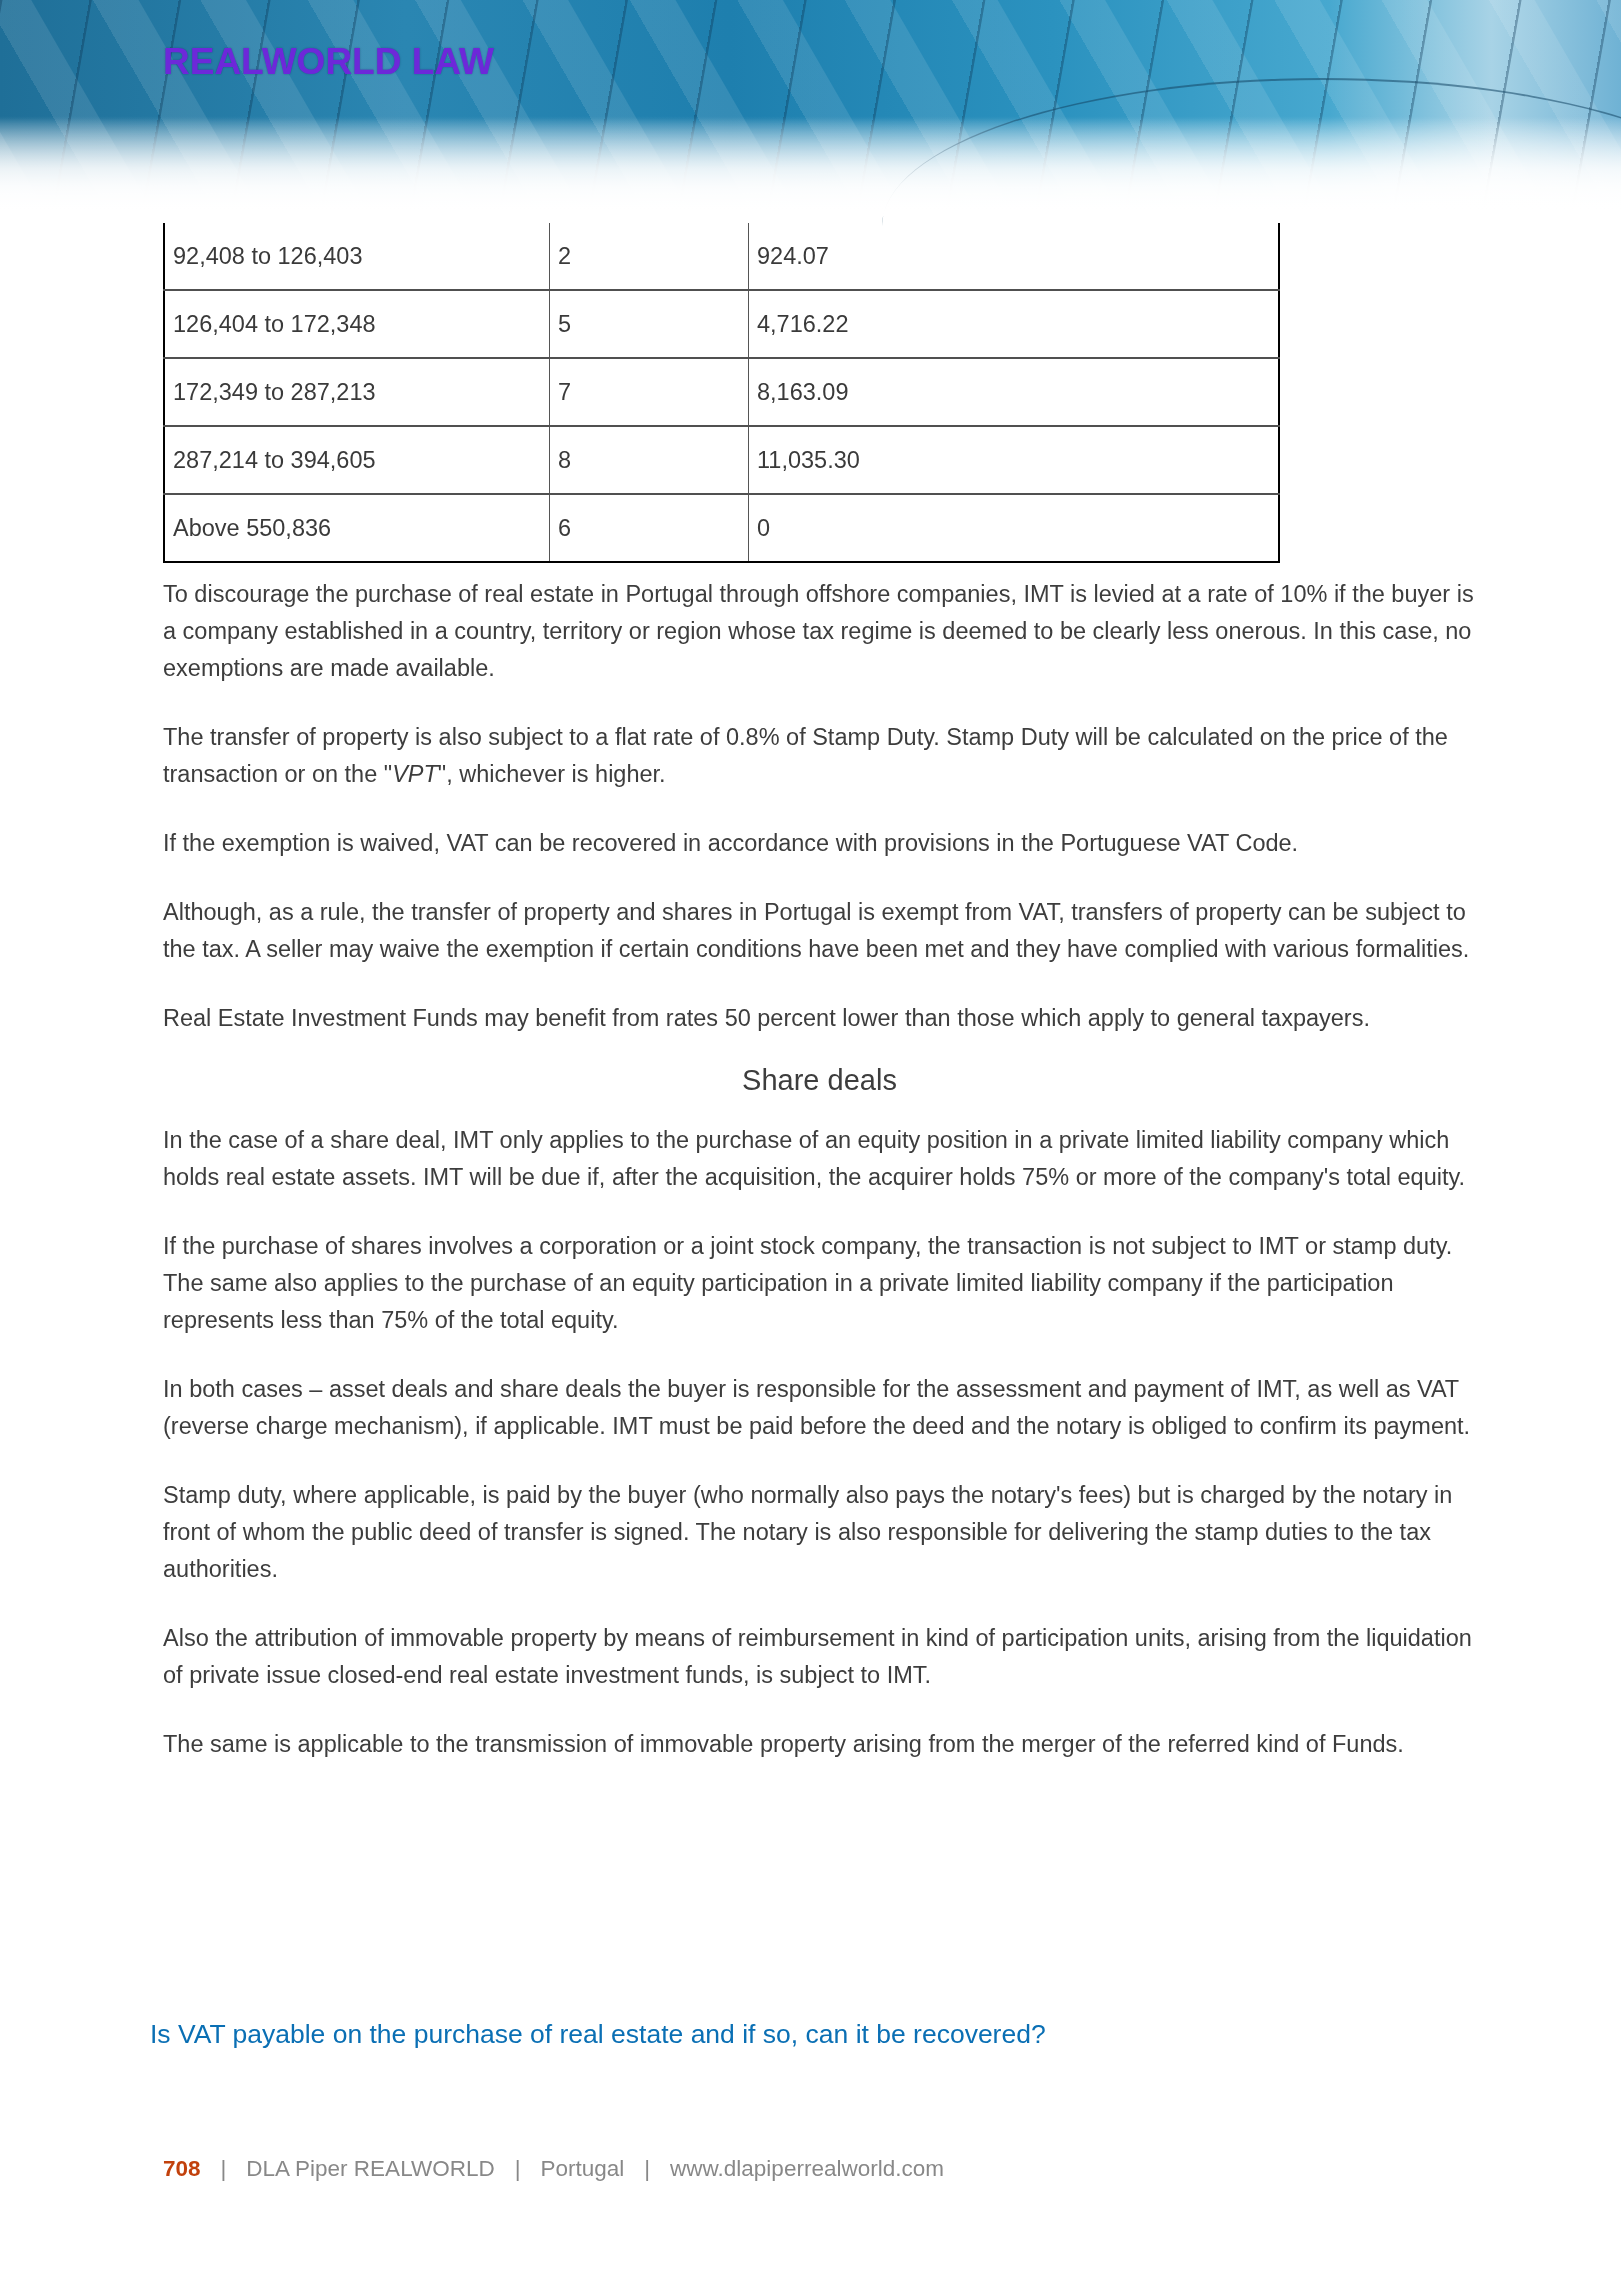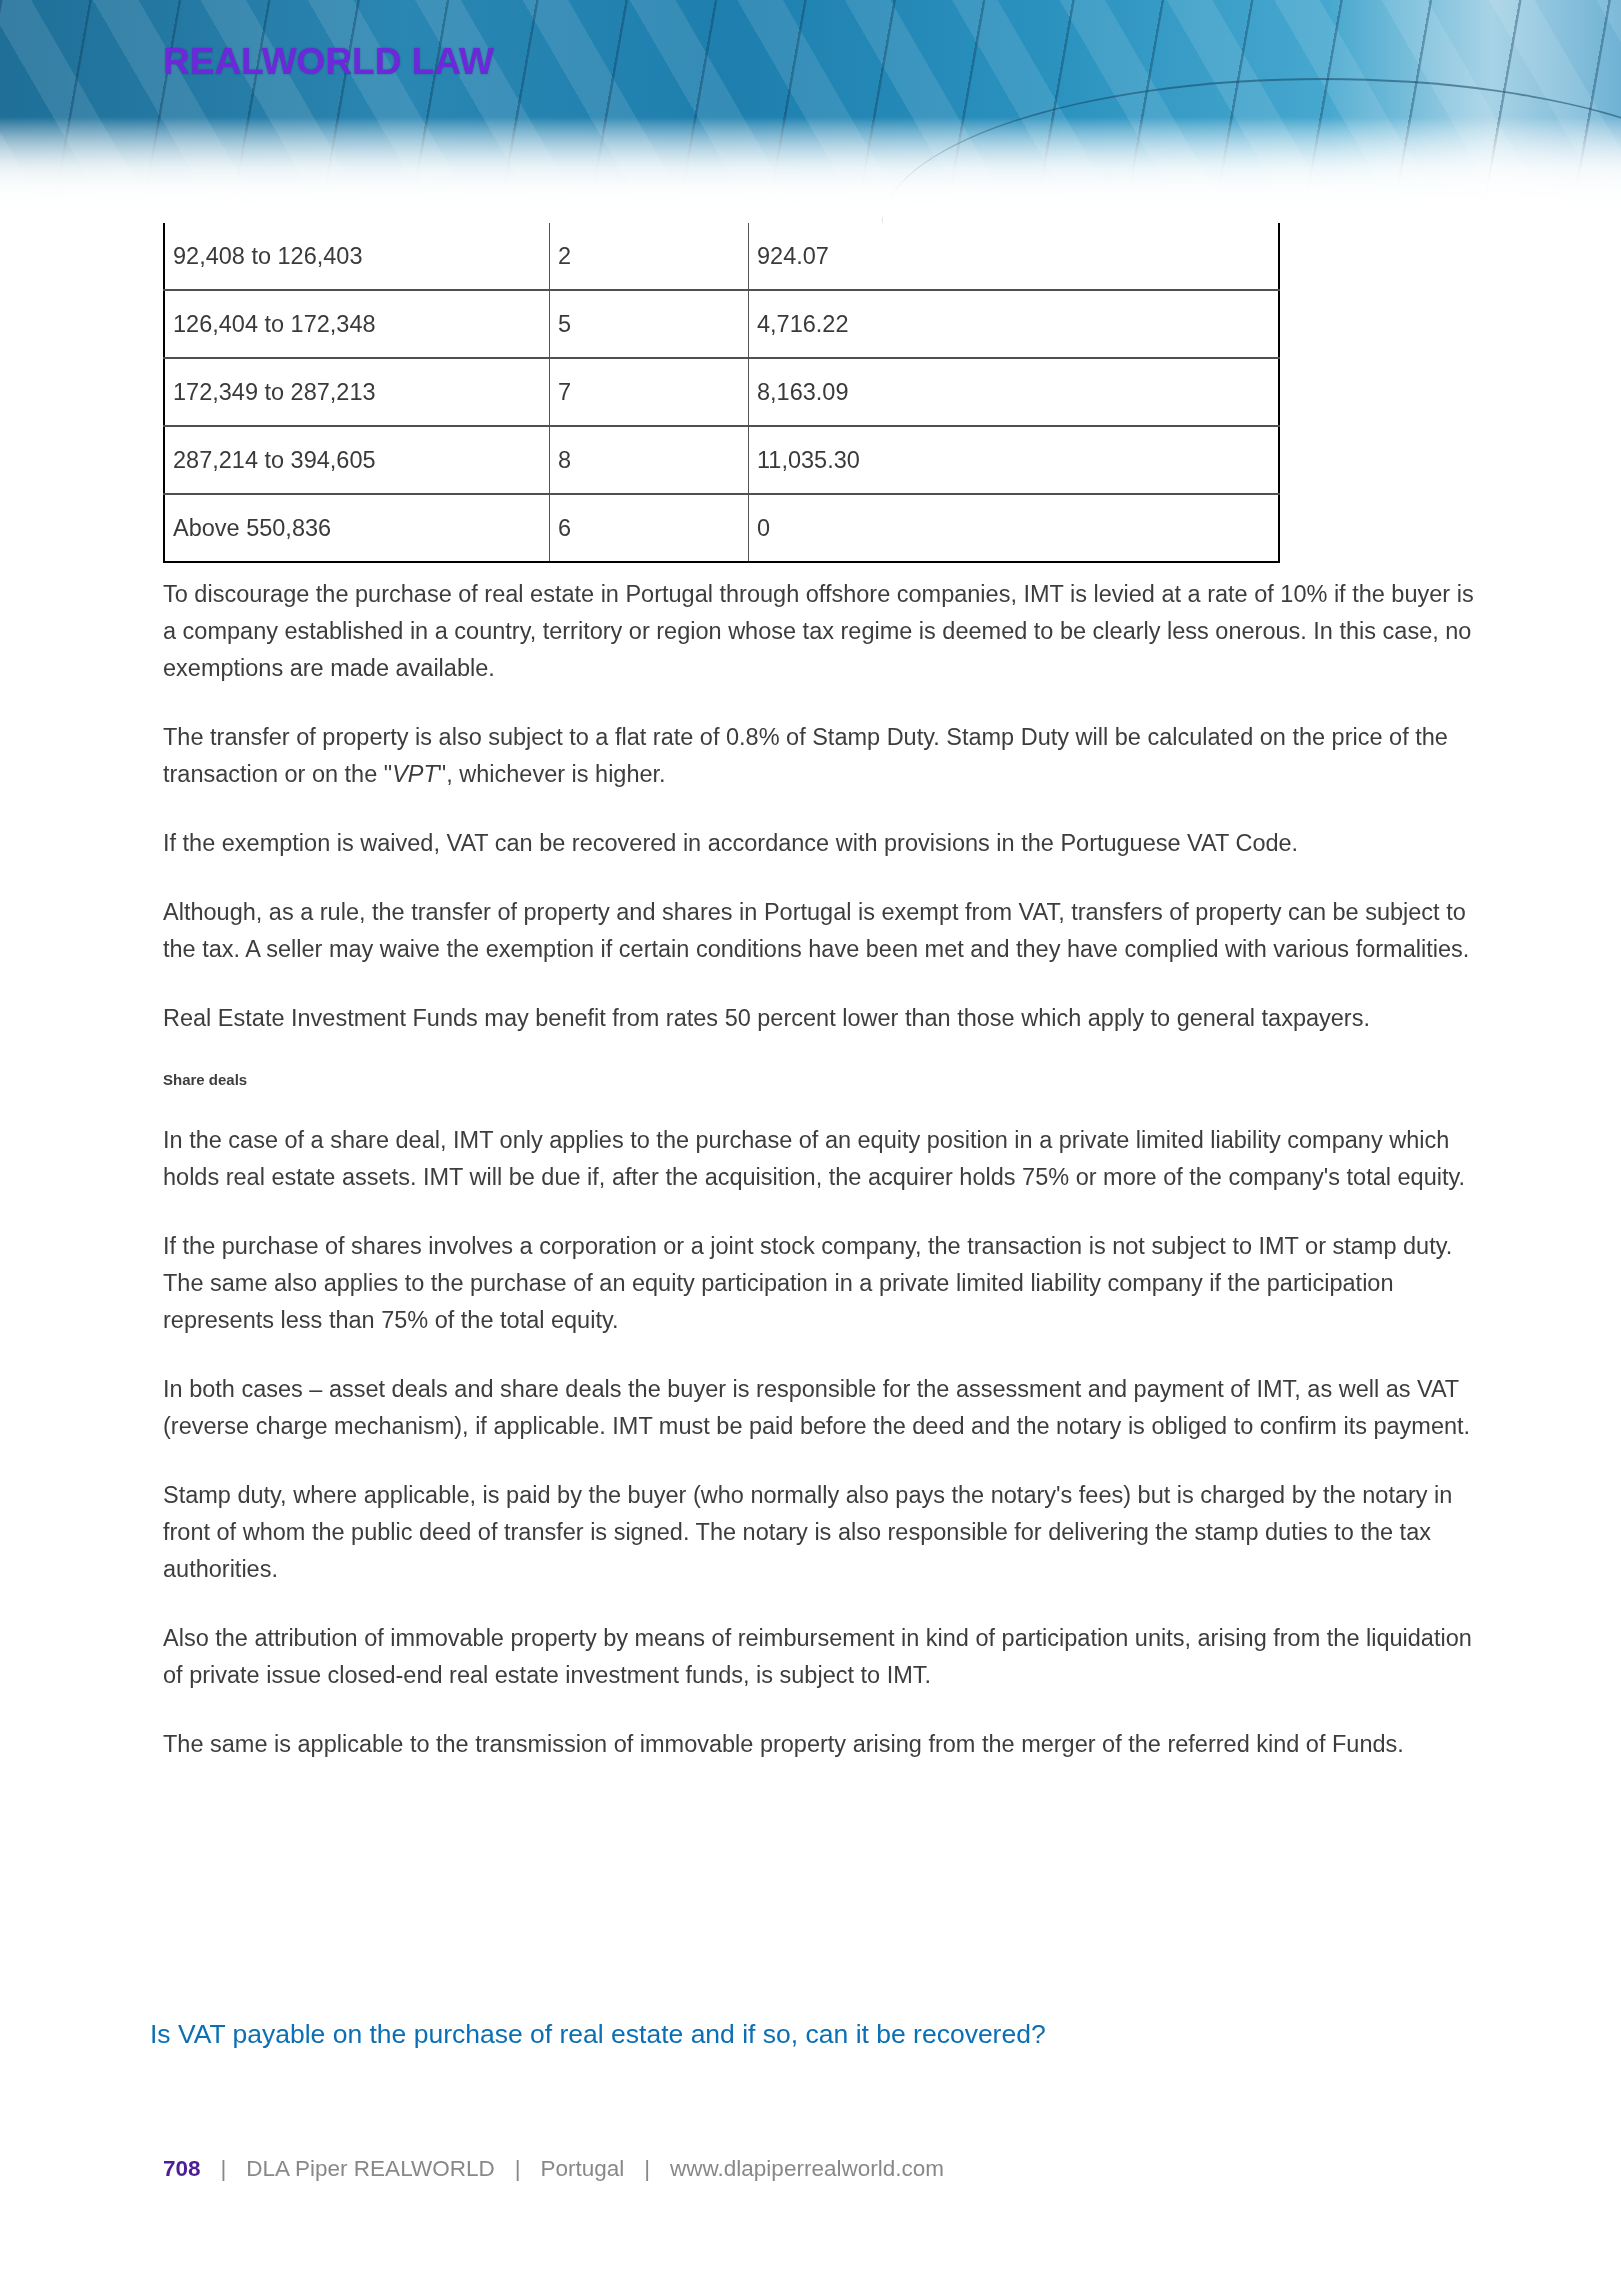--- a/index.html
+++ b/index.html
@@ -49,31 +49,31 @@
     .rate-table tr:last-child td { border-bottom: none; }
     .col1 { width: 368px; }
     .col2 { width: 182px; }
     
     .content {
       position: absolute; left: 163px; top: 576px; width: 1313px;
       font-size: 23.5px; line-height: 37px; color: #3d3d3d;
     }
     .content p { margin: 0 0 32px 0; }
     .content h3 {
-      font-size: 15px; font-weight: bold; margin: -6.9px 0 23.5px 0; line-height: 36px;
+      font-size: 29px; font-weight: normal; margin: -6.9px 0 23.5px 0; line-height: 36px; text-align: center;
     }
     .question {
       position: absolute; left: 150px; top: 2019px; width: 1333px;
       color: #0a6fb4; font-size: 26.5px;
     }
     .footer {
       position: absolute; left: 163px; top: 2156px;
       font-size: 22.5px; color: #888888;
     }
-    .footer .page-num { font-weight: bold; color: #4c1d95; }
+    .footer .page-num { font-weight: bold; color: #c2410c; }
     .footer .sep { margin: 0 13.7px; color: #888; }
     em { font-style: italic; }
   </style>
 </head>
 <body>
 
 <div class="header-banner"></div>
 <div class="header-arc"></div>
 <div class="header-fade"></div>
 <div class="brand-title">REALWORLD LAW</div>

